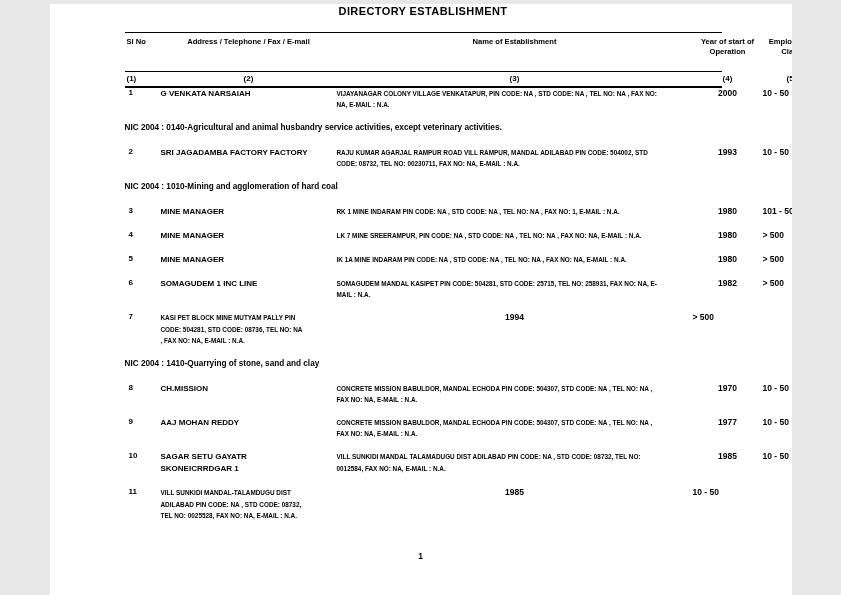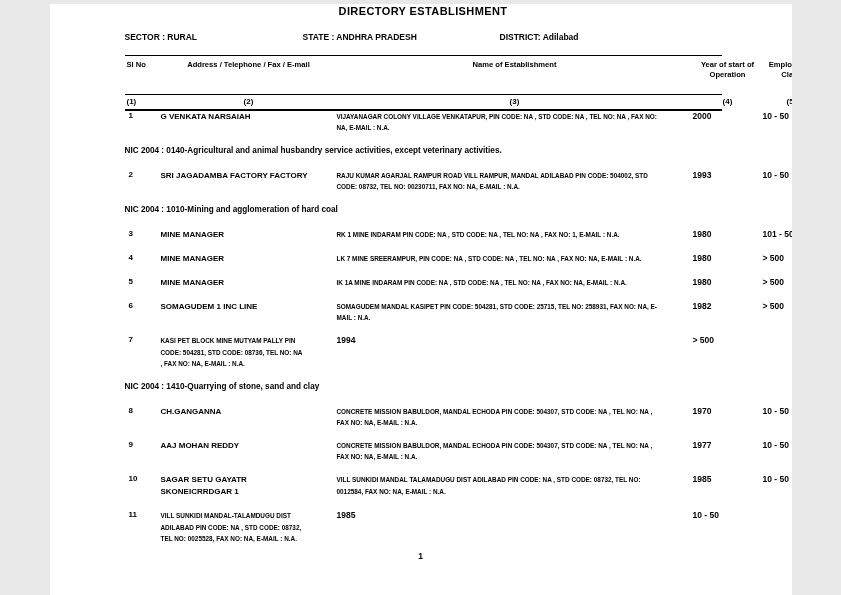--- a/index.html
+++ b/index.html
@@ -30,39 +30,34 @@
   .cn { text-align:center; }
   .cn.sl { text-align:left; padding-left:2px; }
   .section-heading {
     font-size:8.2px; font-weight:bold; line-height:1.55;
     margin:9px 0 12px 0;
   }
   .row { margin-bottom:12px; }
   .cell-sl { font-size:8px; font-weight:bold; padding-left:4px; }
   .cell-name { font-size:8px; font-weight:bold; padding-right:28px; line-height:1.5; }
   .cell-addr { font-size:6.4px; font-weight:bold; padding-right:34px; line-height:1.75; }
-  .cell-year { font-size:8.5px; font-weight:bold; text-align:left; }
+  .cell-year { font-size:8.5px; font-weight:bold; text-align:center; }
   .cell-class { font-size:8.5px; font-weight:bold; text-align:left; }
   .page-number {
     position:absolute; left:0; right:0; bottom:38px;
     text-align:center; font-size:8.5px; font-weight:bold;
   }
 </style>
 </head>
 <body>
 
 <div class="page">
 
   <div class="doc-title">DIRECTORY ESTABLISHMENT</div>
 
-  <div class="meta">
-    <span class="meta-sector">SECTOR : RURAL</span>
-    <span class="meta-state">STATE : ANDHRA PRADESH</span>
-    <span class="meta-district">DISTRICT:  Adilabad</span>
-  </div>
 
   <hr class="rule">
 
   <div class="grid thead">
     <div class="th sl">Sl No</div>
     <div class="th">Address / Telephone / Fax / E-mail</div>
     <div class="th">Name of Establishment</div>
     <div class="th">Year of start of Operation</div>
     <div class="th">Employment Class</div>
   </div>
@@ -128,21 +123,21 @@
   <div class="grid row">
     <div class="cell-sl">7</div>
     <div class="cell-addr">KASI PET BLOCK MINE MUTYAM PALLY   PIN CODE: 504281, STD CODE: 08736, TEL NO: NA ,  FAX NO: NA, E-MAIL : N.A.</div>
     <div class="cell-year">1994</div>
     <div class="cell-class">&gt; 500</div>
   </div>
 
   <div class="section-heading">NIC 2004 : 1410-Quarrying  of stone, sand and clay</div>
   <div class="grid row">
     <div class="cell-sl">8</div>
-    <div class="cell-name">CH.GANGANNA</div>
+    <div class="cell-name">CH.MISSION</div>
     <div class="cell-addr">CONCRETE MISSION BABULDOR, MANDAL ECHODA   PIN CODE: 504307, STD CODE: NA ,  TEL NO: NA ,  FAX NO: NA, E-MAIL : N.A.</div>
     <div class="cell-year">1970</div>
     <div class="cell-class">10 - 50</div>
   </div>
   <div class="grid row">
     <div class="cell-sl">9</div>
     <div class="cell-name">AAJ MOHAN REDDY</div>
     <div class="cell-addr">CONCRETE MISSION BABULDOR, MANDAL ECHODA   PIN CODE: 504307, STD CODE: NA ,  TEL NO: NA ,  FAX NO: NA, E-MAIL : N.A.</div>
     <div class="cell-year">1977</div>
     <div class="cell-class">10 - 50</div>

